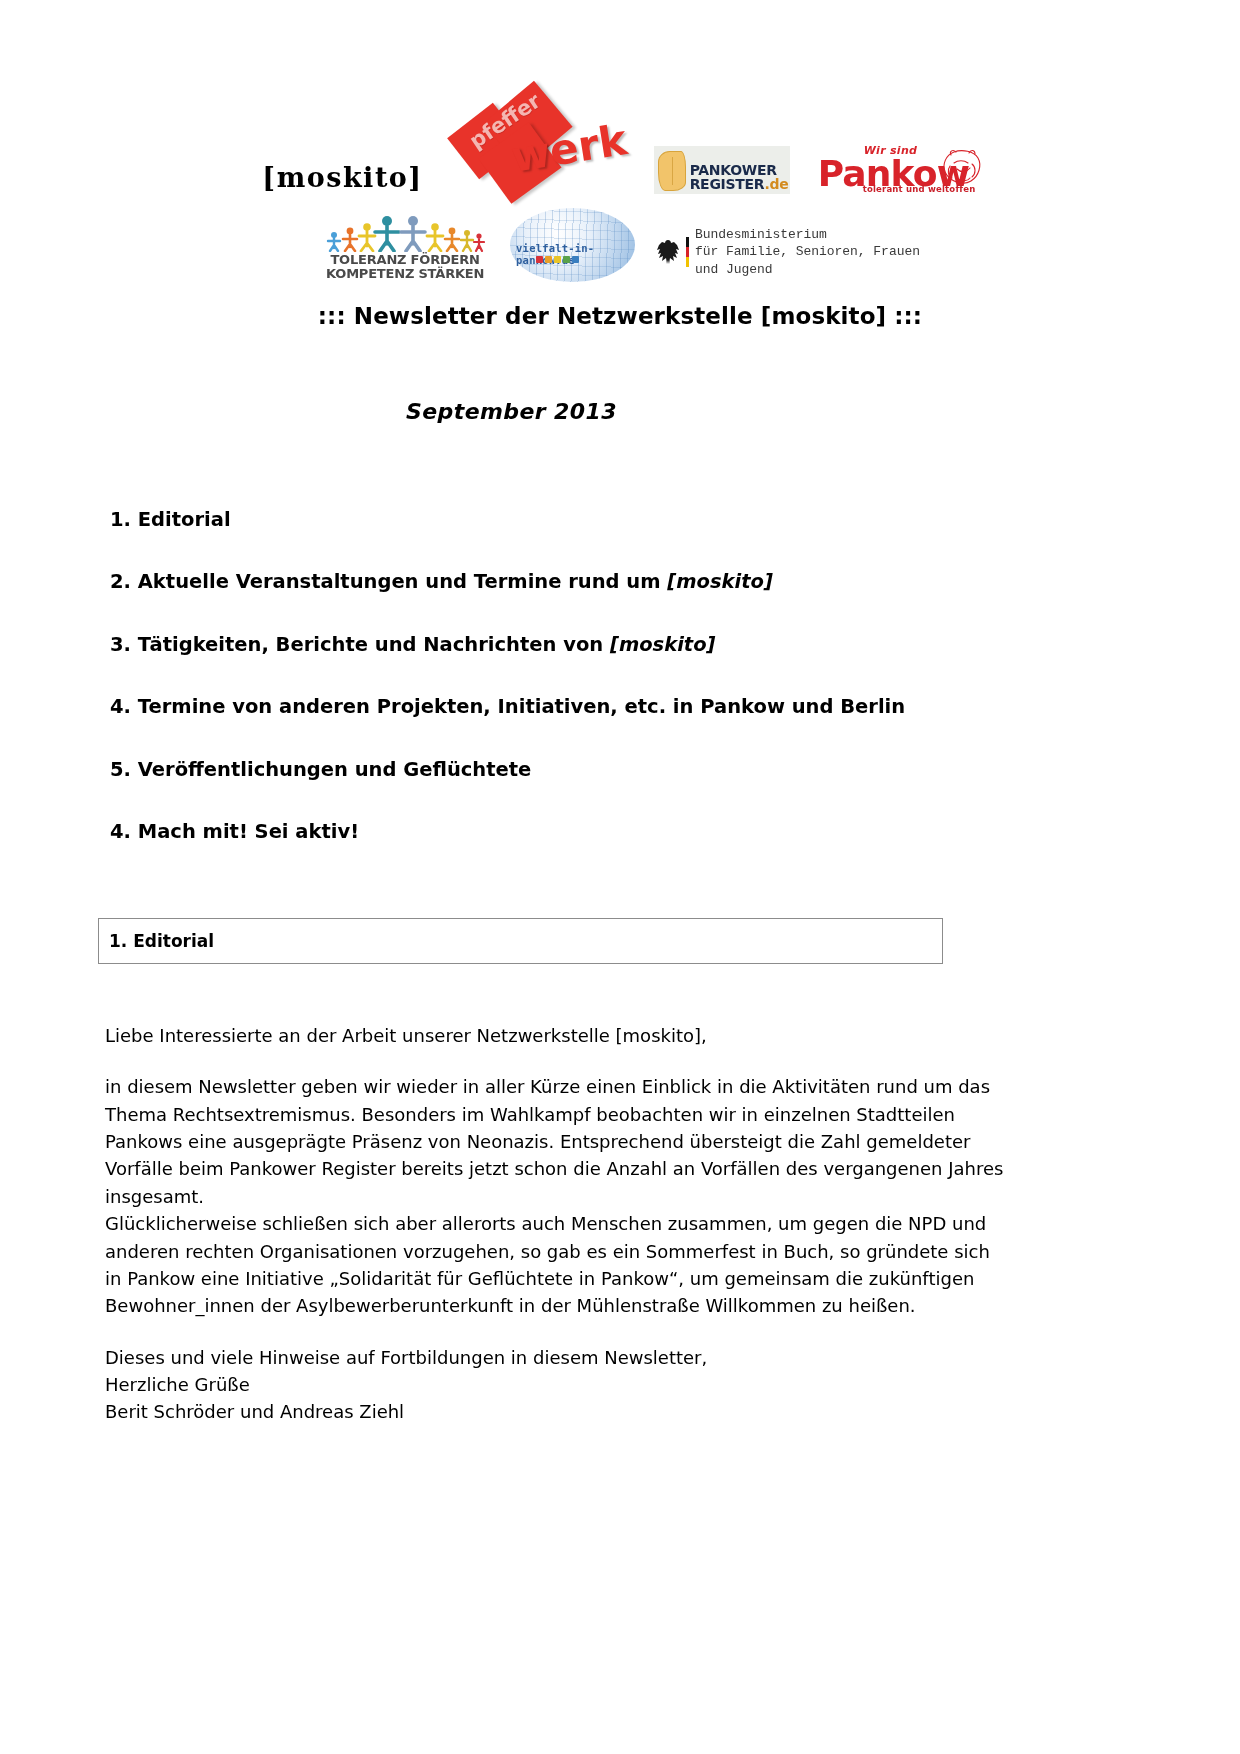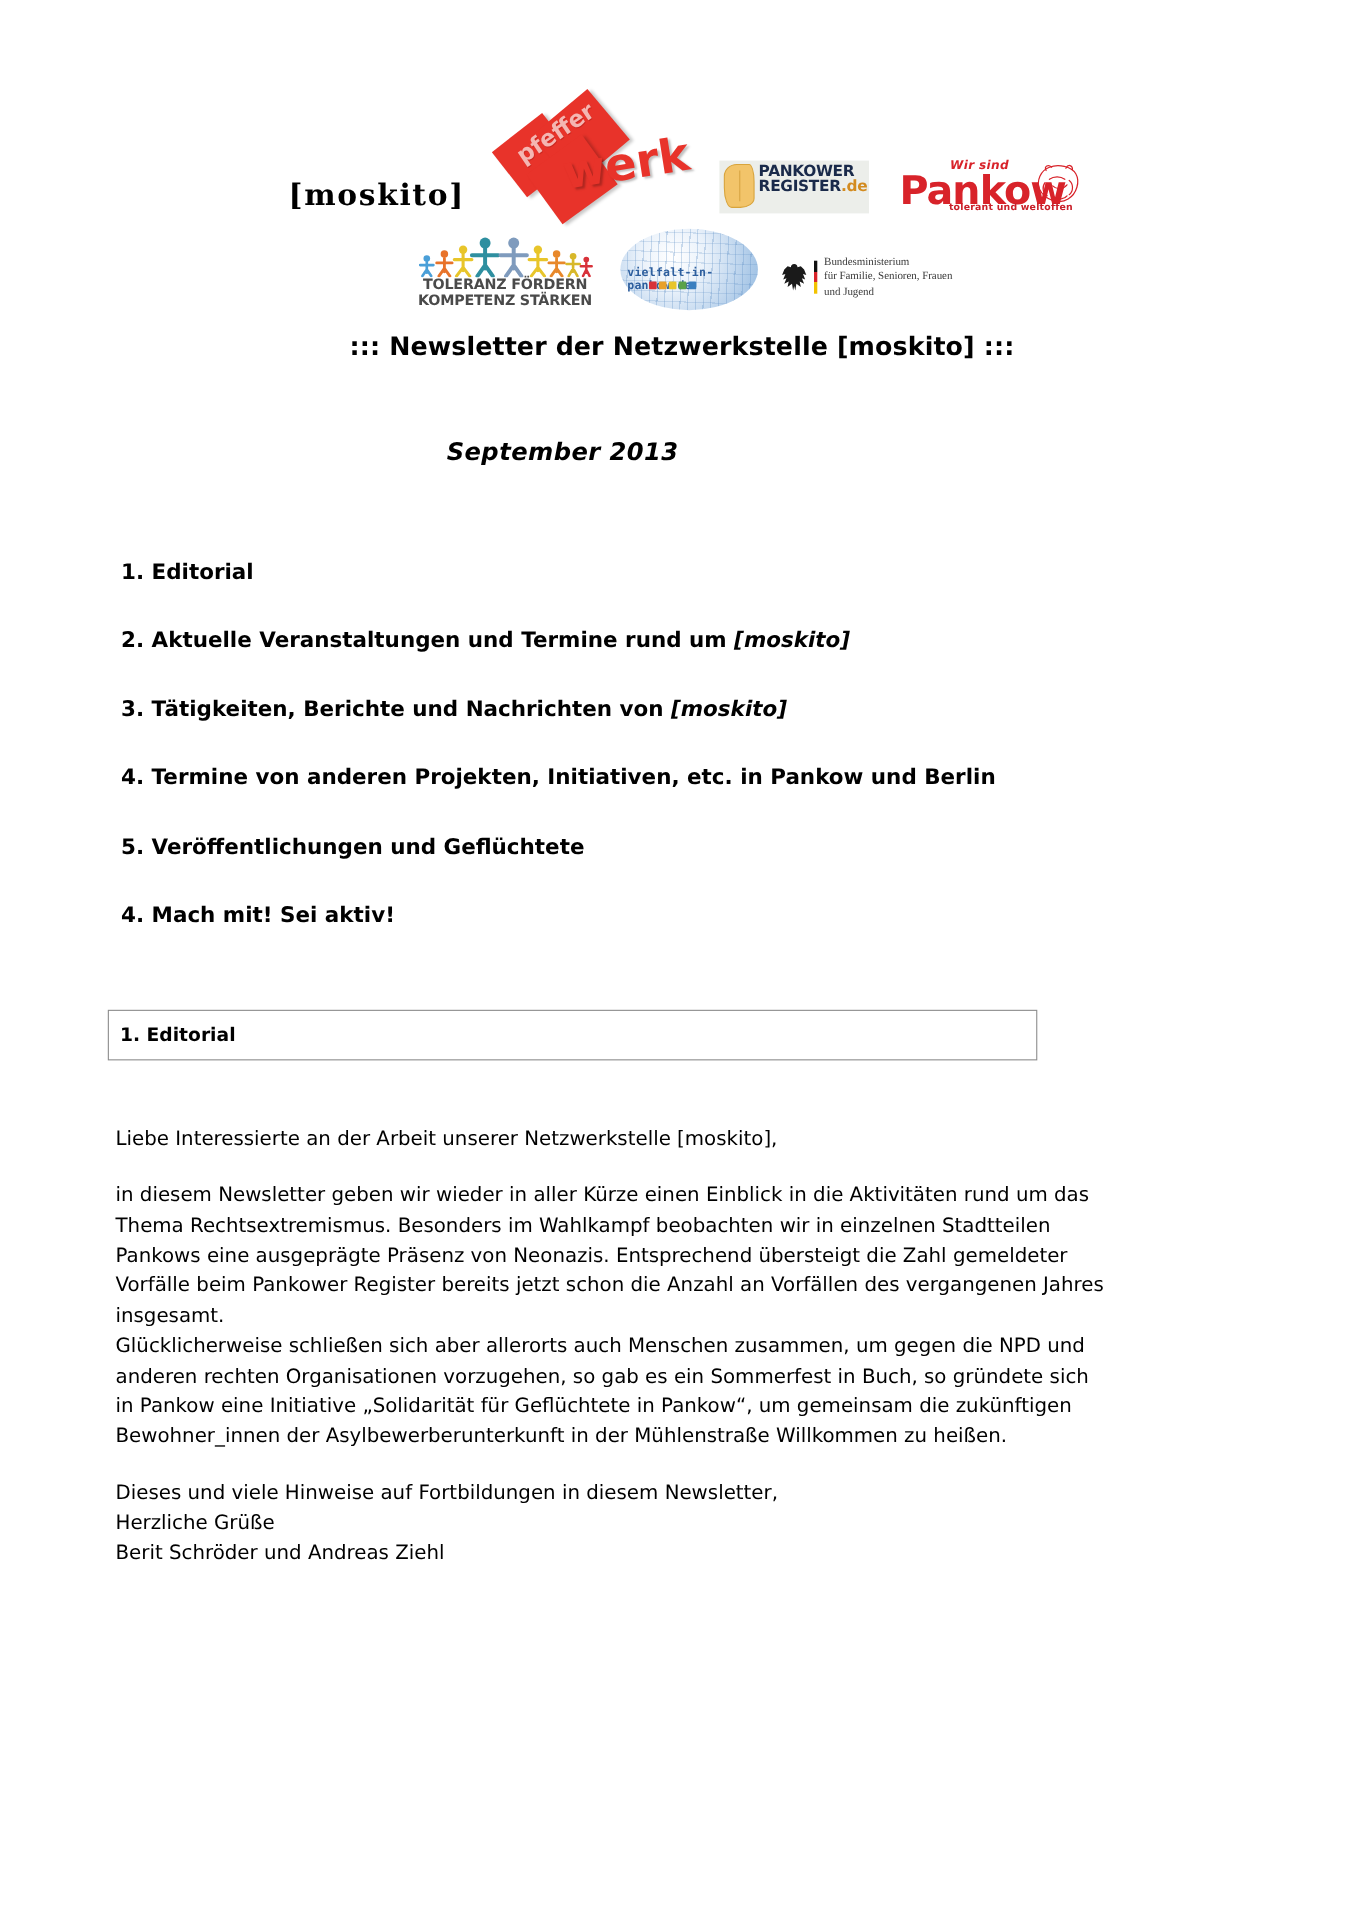--- a/index.html
+++ b/index.html
@@ -88,21 +88,21 @@
     font-family:"DejaVu Sans","Liberation Sans",sans-serif;
     font-weight:bold;font-size:42px;color:#e8332a;
     transform:rotate(-9deg);
     text-shadow:2px 2px 2px rgba(0,0,0,.25);
   }
 
   
   .logo-register{
     width:136px;height:48px;
     background:#eceeea;
-    display:flex;align-items:flex-start;
+    display:flex;align-items:flex-end;
     padding:3px 4px;box-sizing:border-box;
     align-self:flex-end;
     margin-bottom:6px;
   }
   .reg-map{
     width:26px;height:38px;
     background:#f2c46a;
     border:1px solid #d8a43c;
     border-radius:42% 18% 46% 26%/28% 40% 22% 46%;
     flex:0 0 auto;
@@ -198,22 +198,22 @@
     display:flex;align-items:center;
     align-self:flex-end;margin-bottom:8px;
     height:44px;
   }
   .bm-eagle{width:26px;height:30px;flex:0 0 auto;}
   .bm-bar{
     width:3px;height:30px;margin:0 6px 0 5px;
     background:linear-gradient(to bottom,#111 0 33%,#d8232a 33% 66%,#f2c200 66% 100%);
   }
   .bm-text{
-    font-family:Liberation Serif, serif;
-    font-size:10px;line-height:1.32;color:#3a3a3a;
+    font-family:Liberation Mono, monospace;
+    font-size:13px;line-height:1.32;color:#3a3a3a;
     letter-spacing:-.05px;
   }
 
   
   .doc-title{
     position:absolute;left:0;top:303px;width:1240px;
     text-align:center;
     font-family:"DejaVu Sans","Liberation Sans",sans-serif;
     font-weight:bold;font-size:23px;color:#000;
     letter-spacing:.1px;

